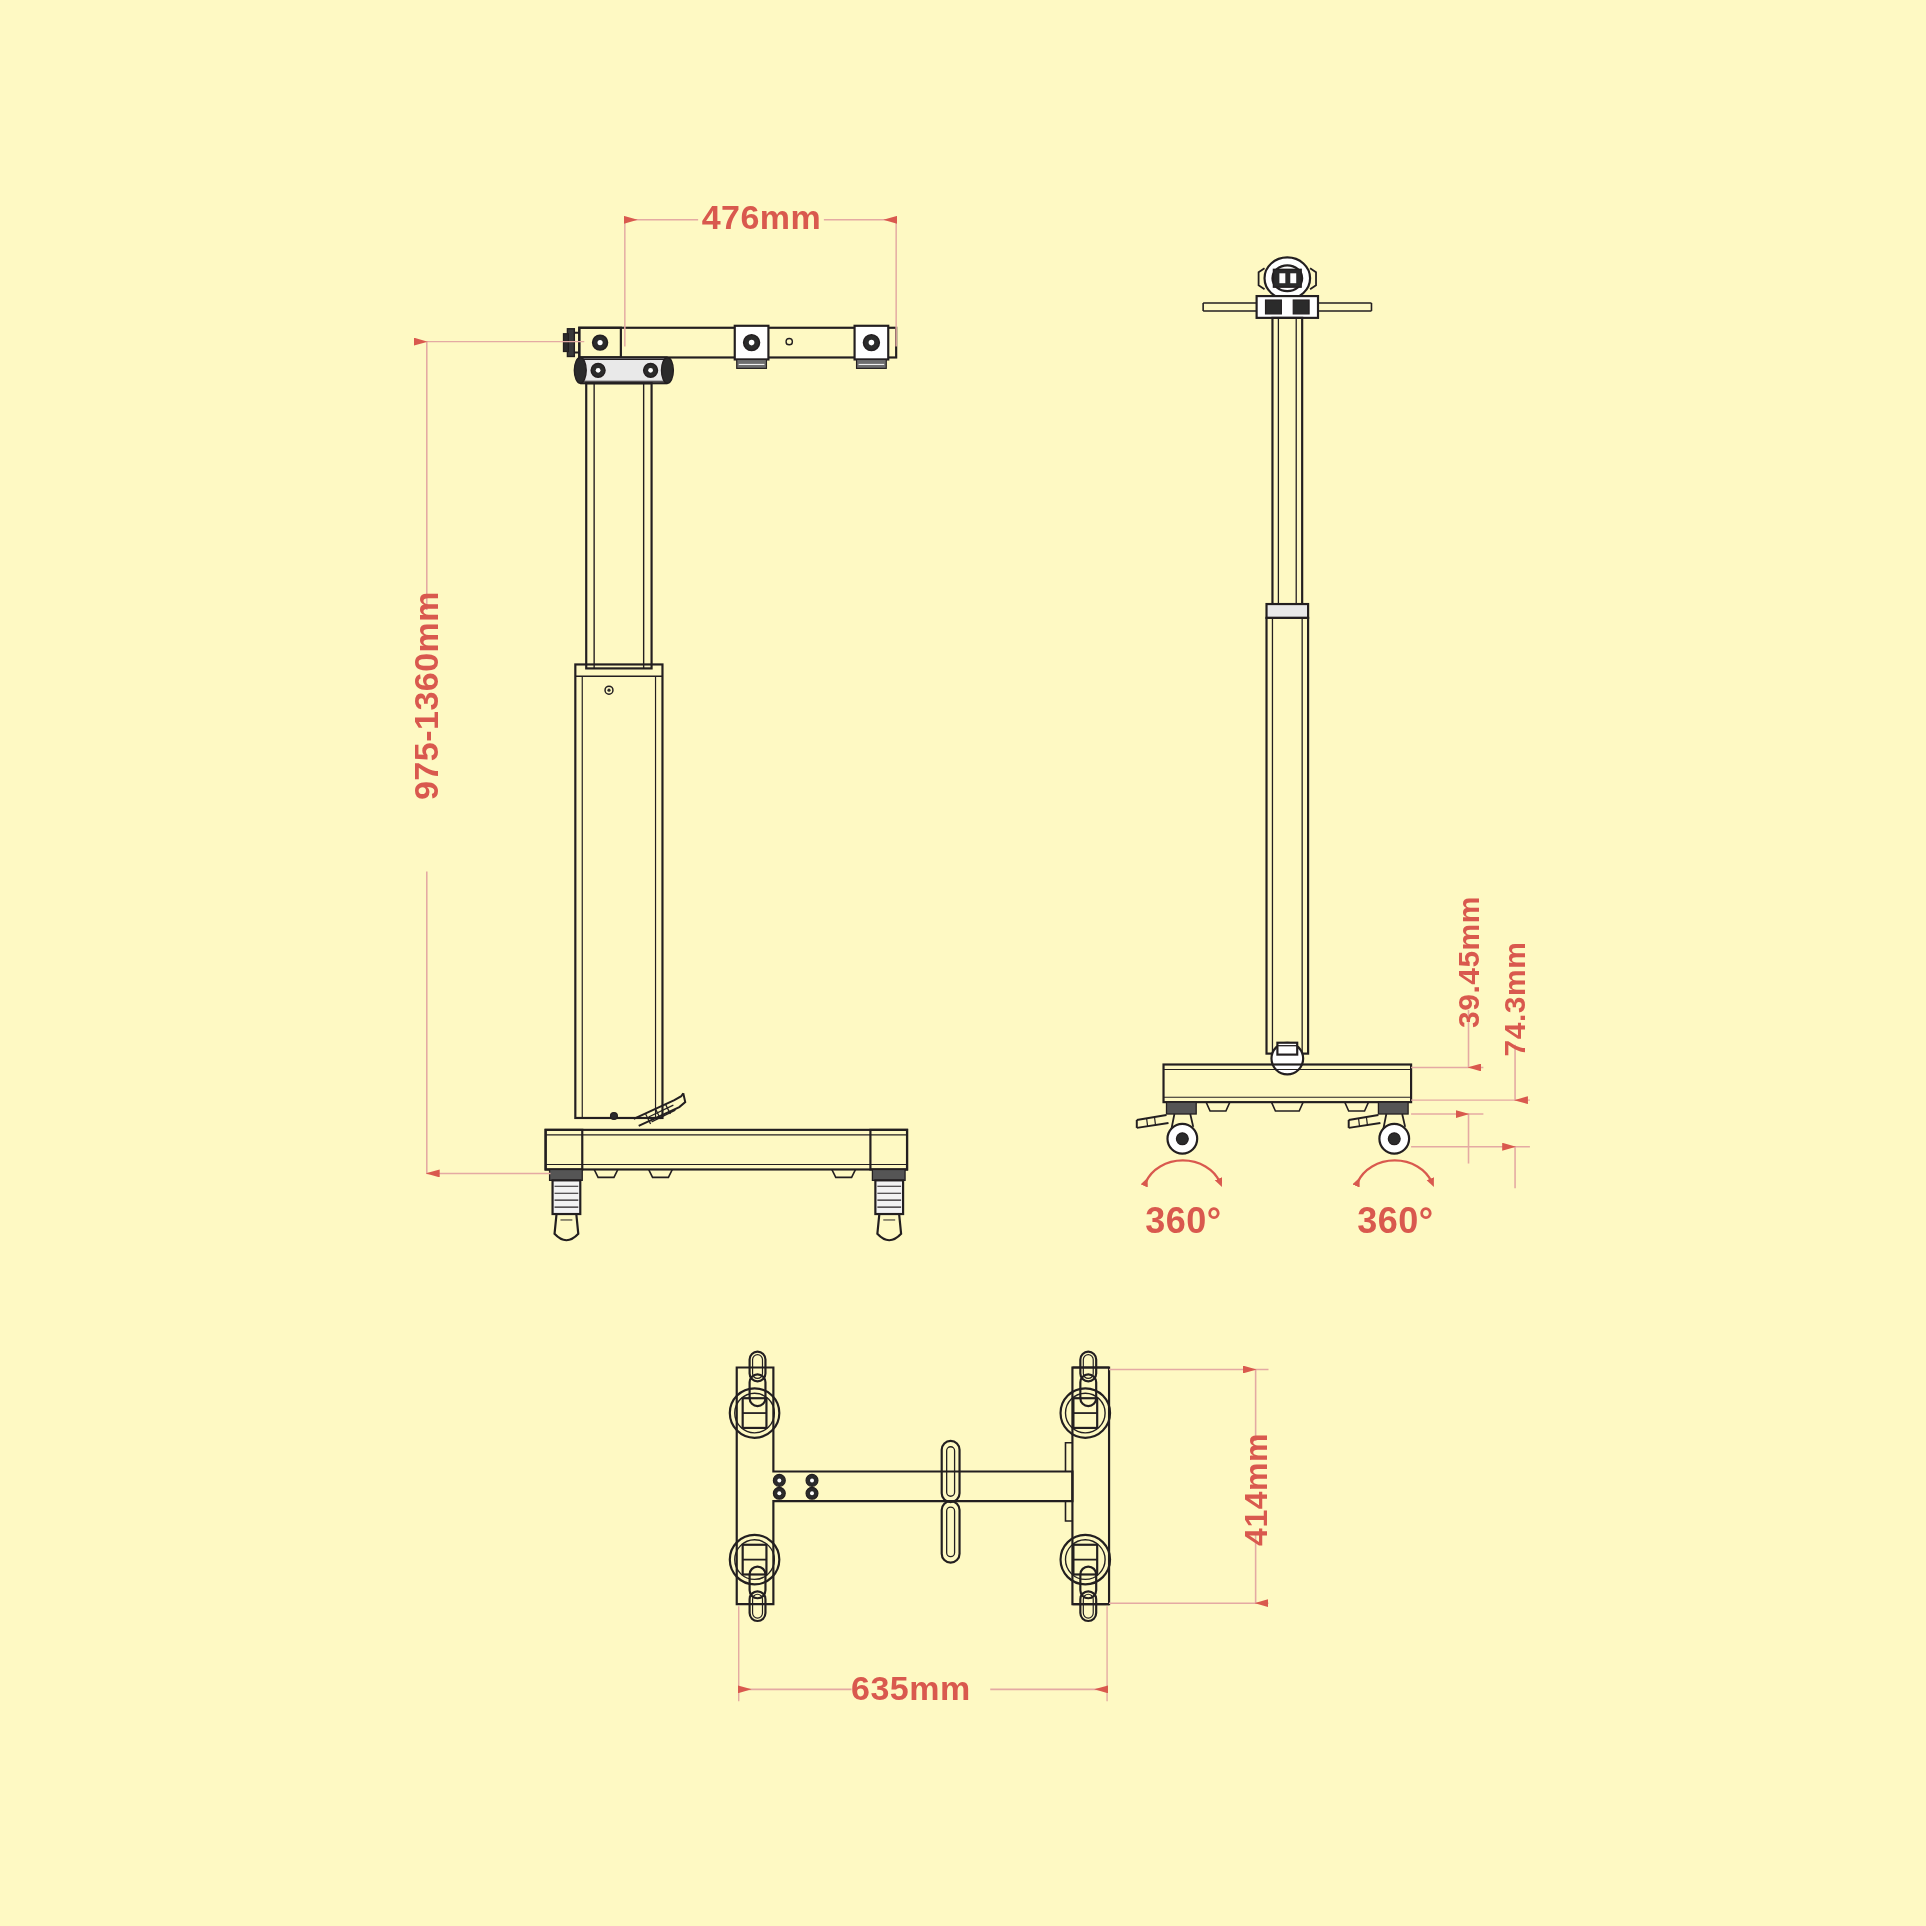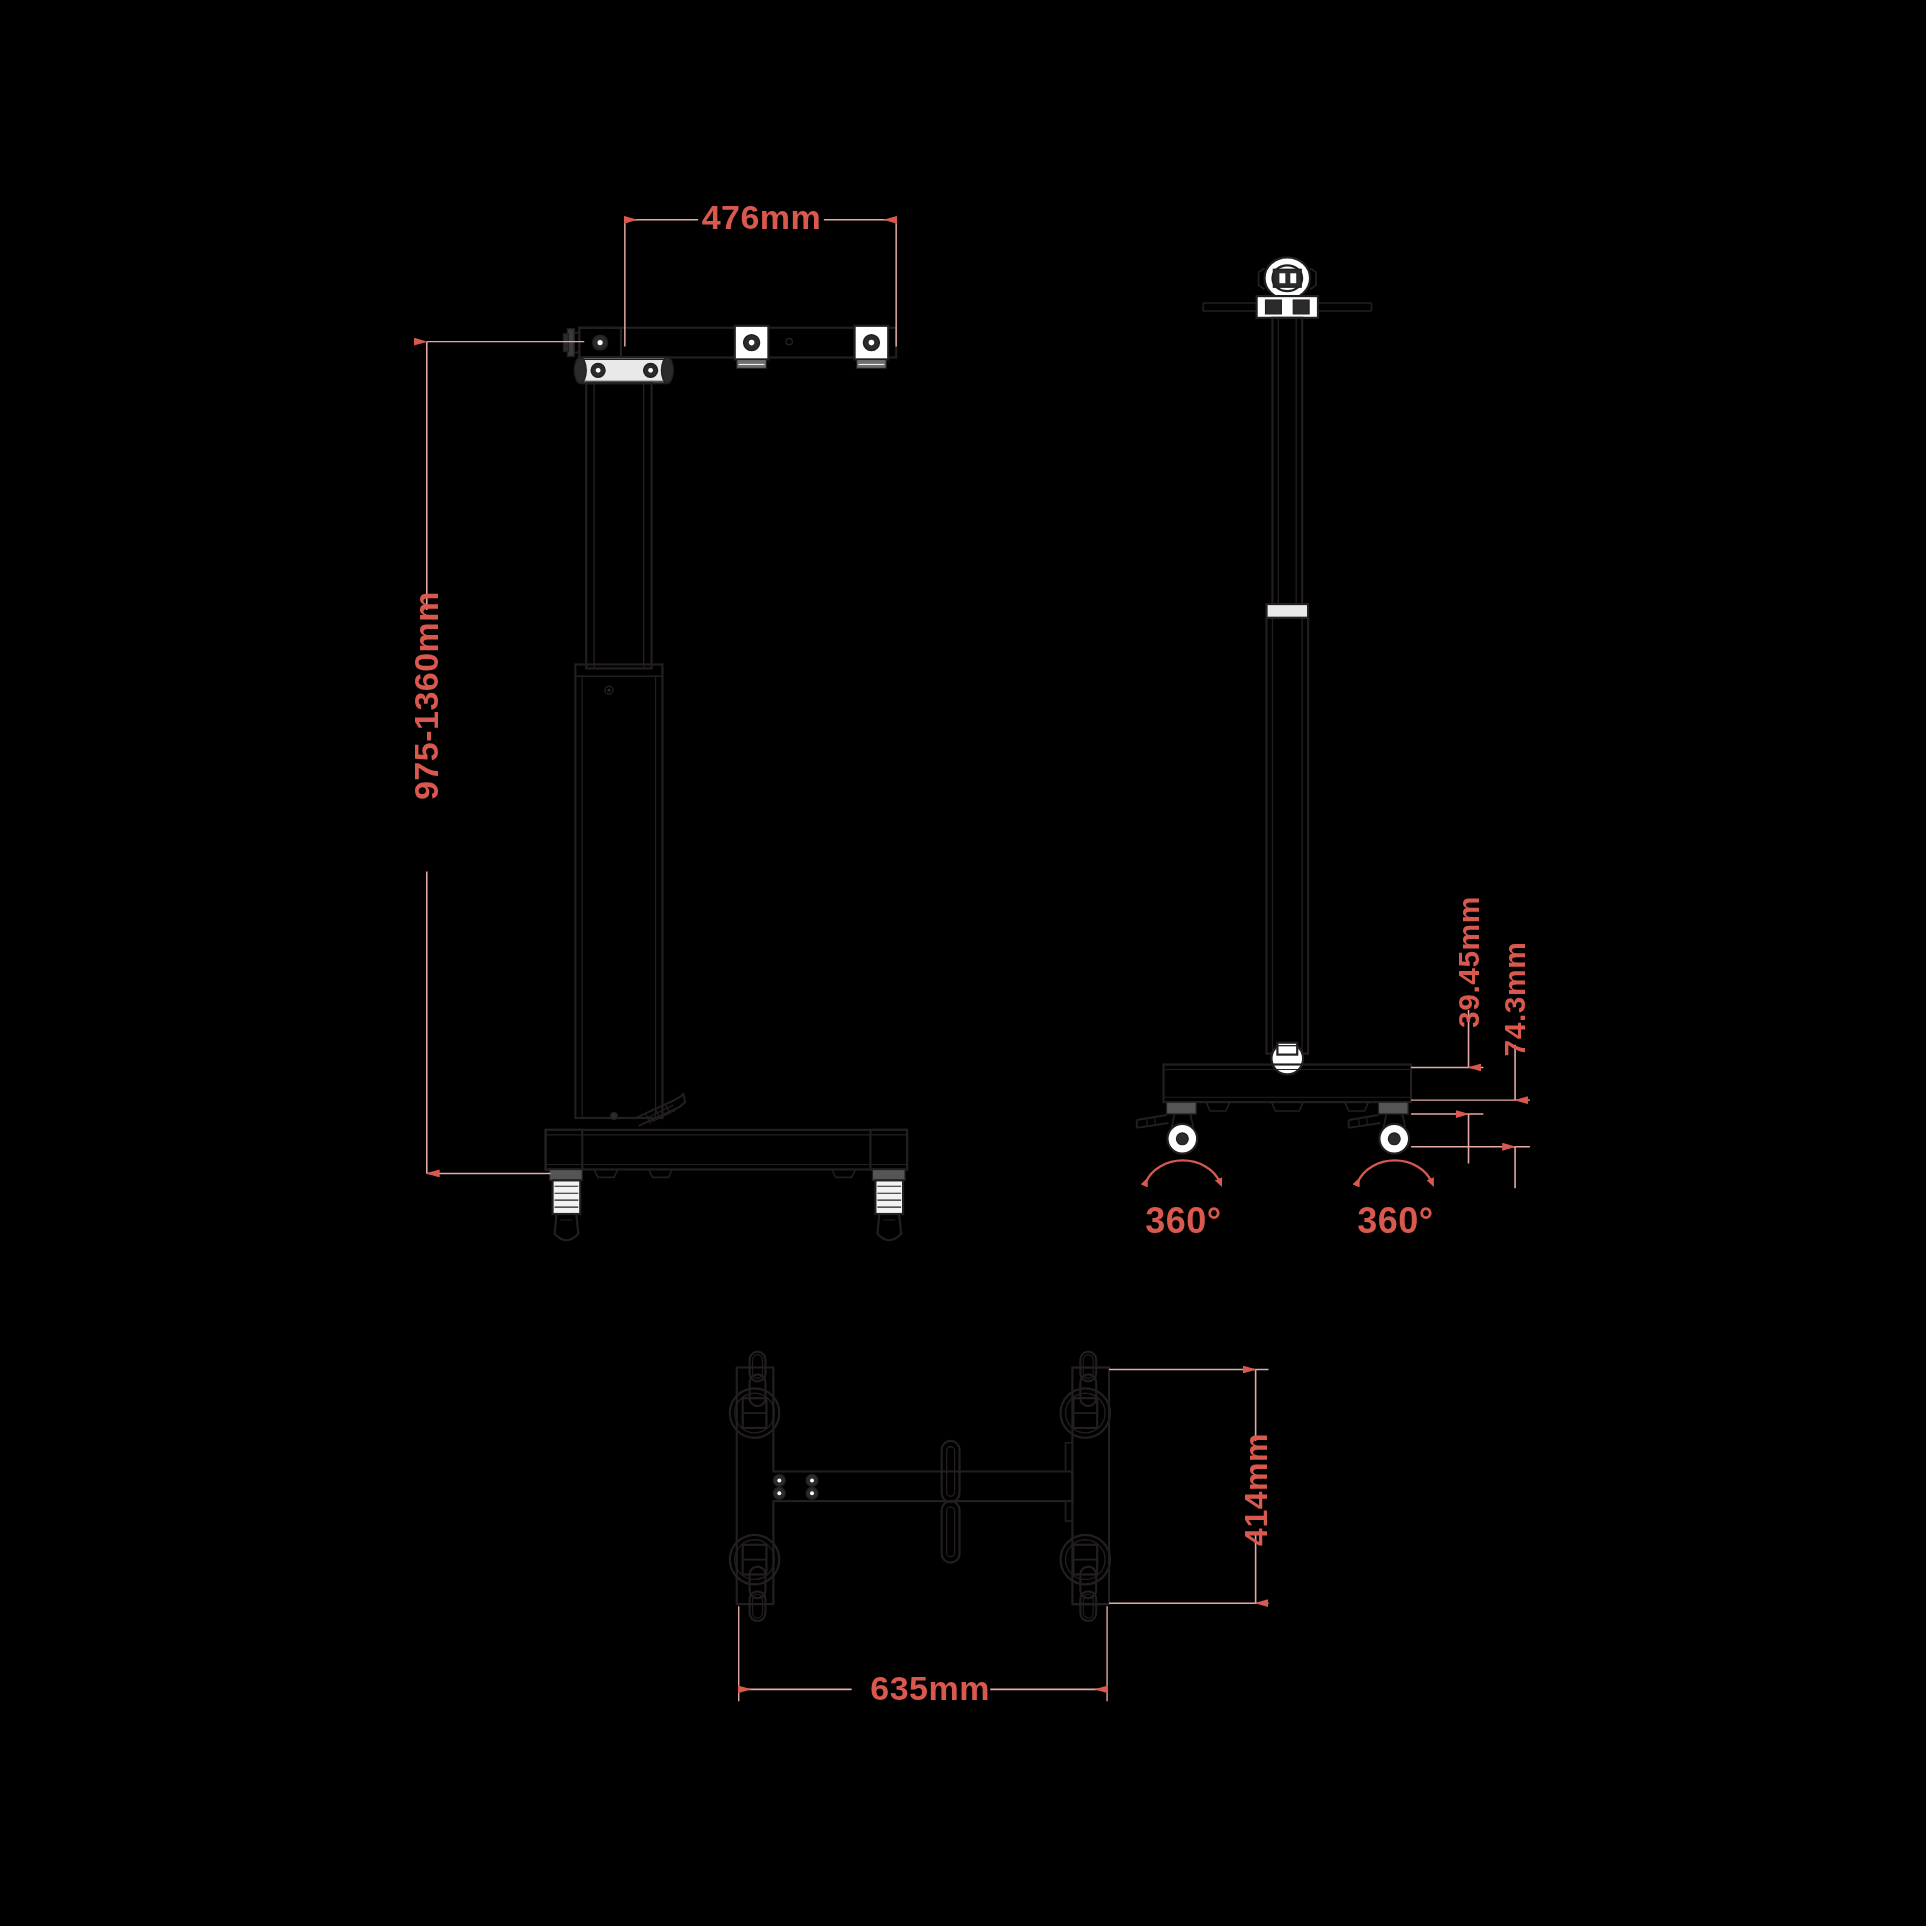--- a/index.html
+++ b/index.html
@@ -10,21 +10,21 @@
   body {
     width: 1927px;
     height: 1927px;
     font-family: "Liberation Sans", sans-serif;
     overflow: hidden;
   }
   #sheet {
     position: relative;
     width: 1927px;
     height: 1927px;
-    background: #000000;
+    background: #fef9c3;
   }
   #drawing-svg {
     position: absolute;
     left: 0;
     top: 0;
     width: 1927px;
     height: 1927px;
   }
   .dim-label {
     position: absolute;
@@ -367,16 +367,16 @@
   <div class="dim-label vert-label" style="left:1387px; top:945px; width:163px; text-align:center; font-size:30px; transform:rotate(-90deg);">39.45mm</div>
 
   <div class="dim-label vert-label" style="left:1440px; top:982px; width:150px; text-align:center; font-size:30px; transform:rotate(-90deg);">74.3mm</div>
 
   <div class="dim-label" style="left:1124px; top:1200px; width:119px; text-align:center; font-size:36px;">360°</div>
 
   <div class="dim-label" style="left:1336px; top:1200px; width:119px; text-align:center; font-size:36px;">360°</div>
 
   <div class="dim-label vert-label" style="left:1193px; top:1471px; width:127px; text-align:center; font-size:32px; transform:rotate(-90deg);">414mm</div>
 
-  <div class="dim-label" style="left:851px; top:1669px; width:139px; text-align:right; font-size:34px;">635mm</div>
+  <div class="dim-label" style="left:851px; top:1669px; width:139px; text-align:left; font-size:34px;">635mm</div>
 
 </div>
 
 
 </body></html>

